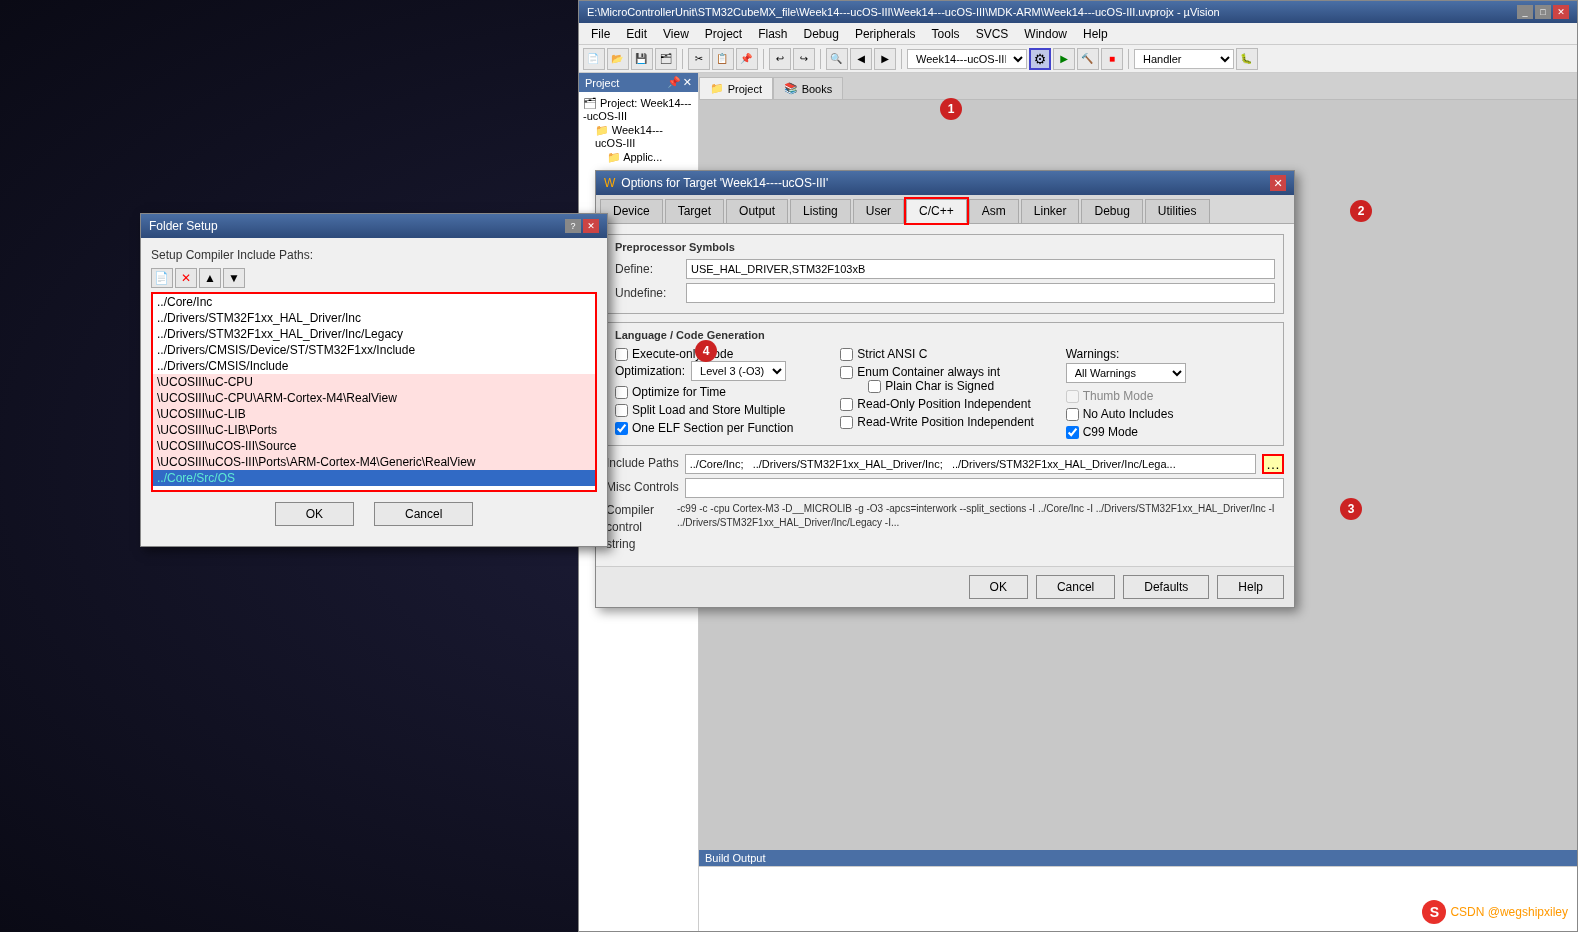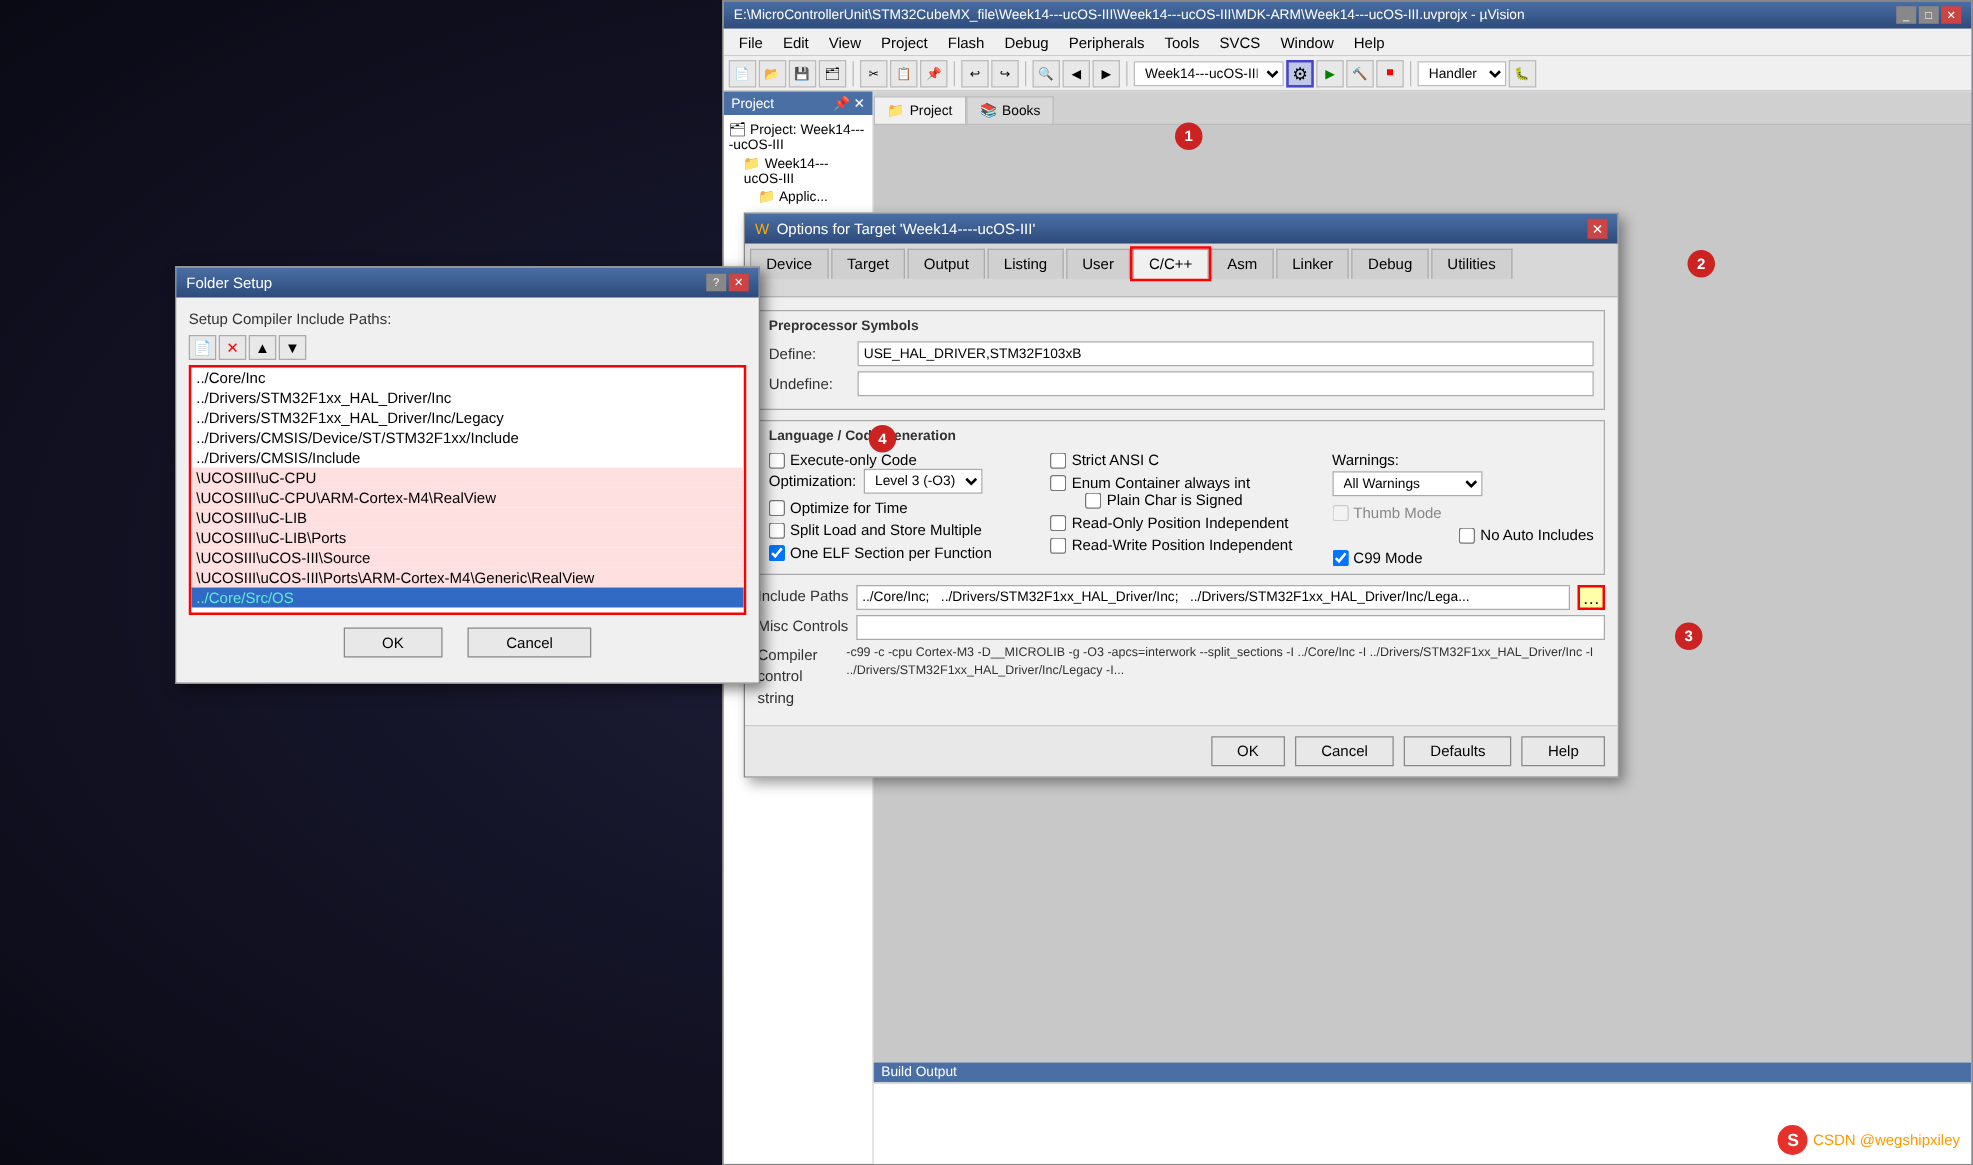--- a/index.html
+++ b/index.html
@@ -187,21 +187,21 @@
       font-size: 11px;
       display: flex;
       align-items: center;
       justify-content: center;
     }
 
     .dialog-tabs {
       display: flex;
       background: #d8d8d8;
       border-bottom: 1px solid #aaa;
-      padding: 4px 4px 14px;
+      padding: 4px 4px 0;
       gap: 2px;
     }
 
     .dialog-tab {
       padding: 4px 12px;
       background: #d0d0d0;
       border: 1px solid #aaa;
       border-bottom: none;
       cursor: pointer;
       font-size: 12px;
@@ -581,21 +581,21 @@
     <div class="toolbar-btn">▶</div>
     <div class="toolbar-sep"></div>
     <select class="toolbar-combo">
       <option>Week14---ucOS-III</option>
     </select>
     <div class="toolbar-btn active" style="background:#c0c8e8;border:2px solid #4444cc;font-size:14px;">⚙</div>
     <div class="toolbar-btn" style="color:green;">▶</div>
     <div class="toolbar-btn">🔨</div>
     <div class="toolbar-btn" style="color:red;">■</div>
     <div class="toolbar-sep"></div>
-    <select class="toolbar-combo" style="width:71px;">
+    <select class="toolbar-combo" style="width:100px;">
       <option>Handler</option>
     </select>
     <div class="toolbar-btn">🐛</div>
   </div>
 
   <div class="ide-body">
 
     <div class="project-panel">
       <div class="panel-header">
         <span>Project</span>
@@ -737,21 +737,21 @@
           <div class="warnings-group">
             <span class="warnings-label">Warnings:</span>
             <select class="warnings-combo">
               <option>All Warnings</option>
             </select>
           </div>
           <div class="checkbox-row thumb-mode-text" style="margin-top:6px;">
             <input type="checkbox" disabled="" style="">
             <span>Thumb Mode</span>
           </div>
-          <div class="checkbox-row" style="margin-top:4px;justify-content:flex-end;">
+          <div class="checkbox-row" style="margin-top:4px;">
             <input type="checkbox" style="">
             <span>No Auto Includes</span>
           </div>
           <div class="c99-mode-row" style="margin-top:4px;">
             <input type="checkbox" checked="" style="">
             <span>C99 Mode</span>
           </div>
         </div>
       </div>
     </div>

